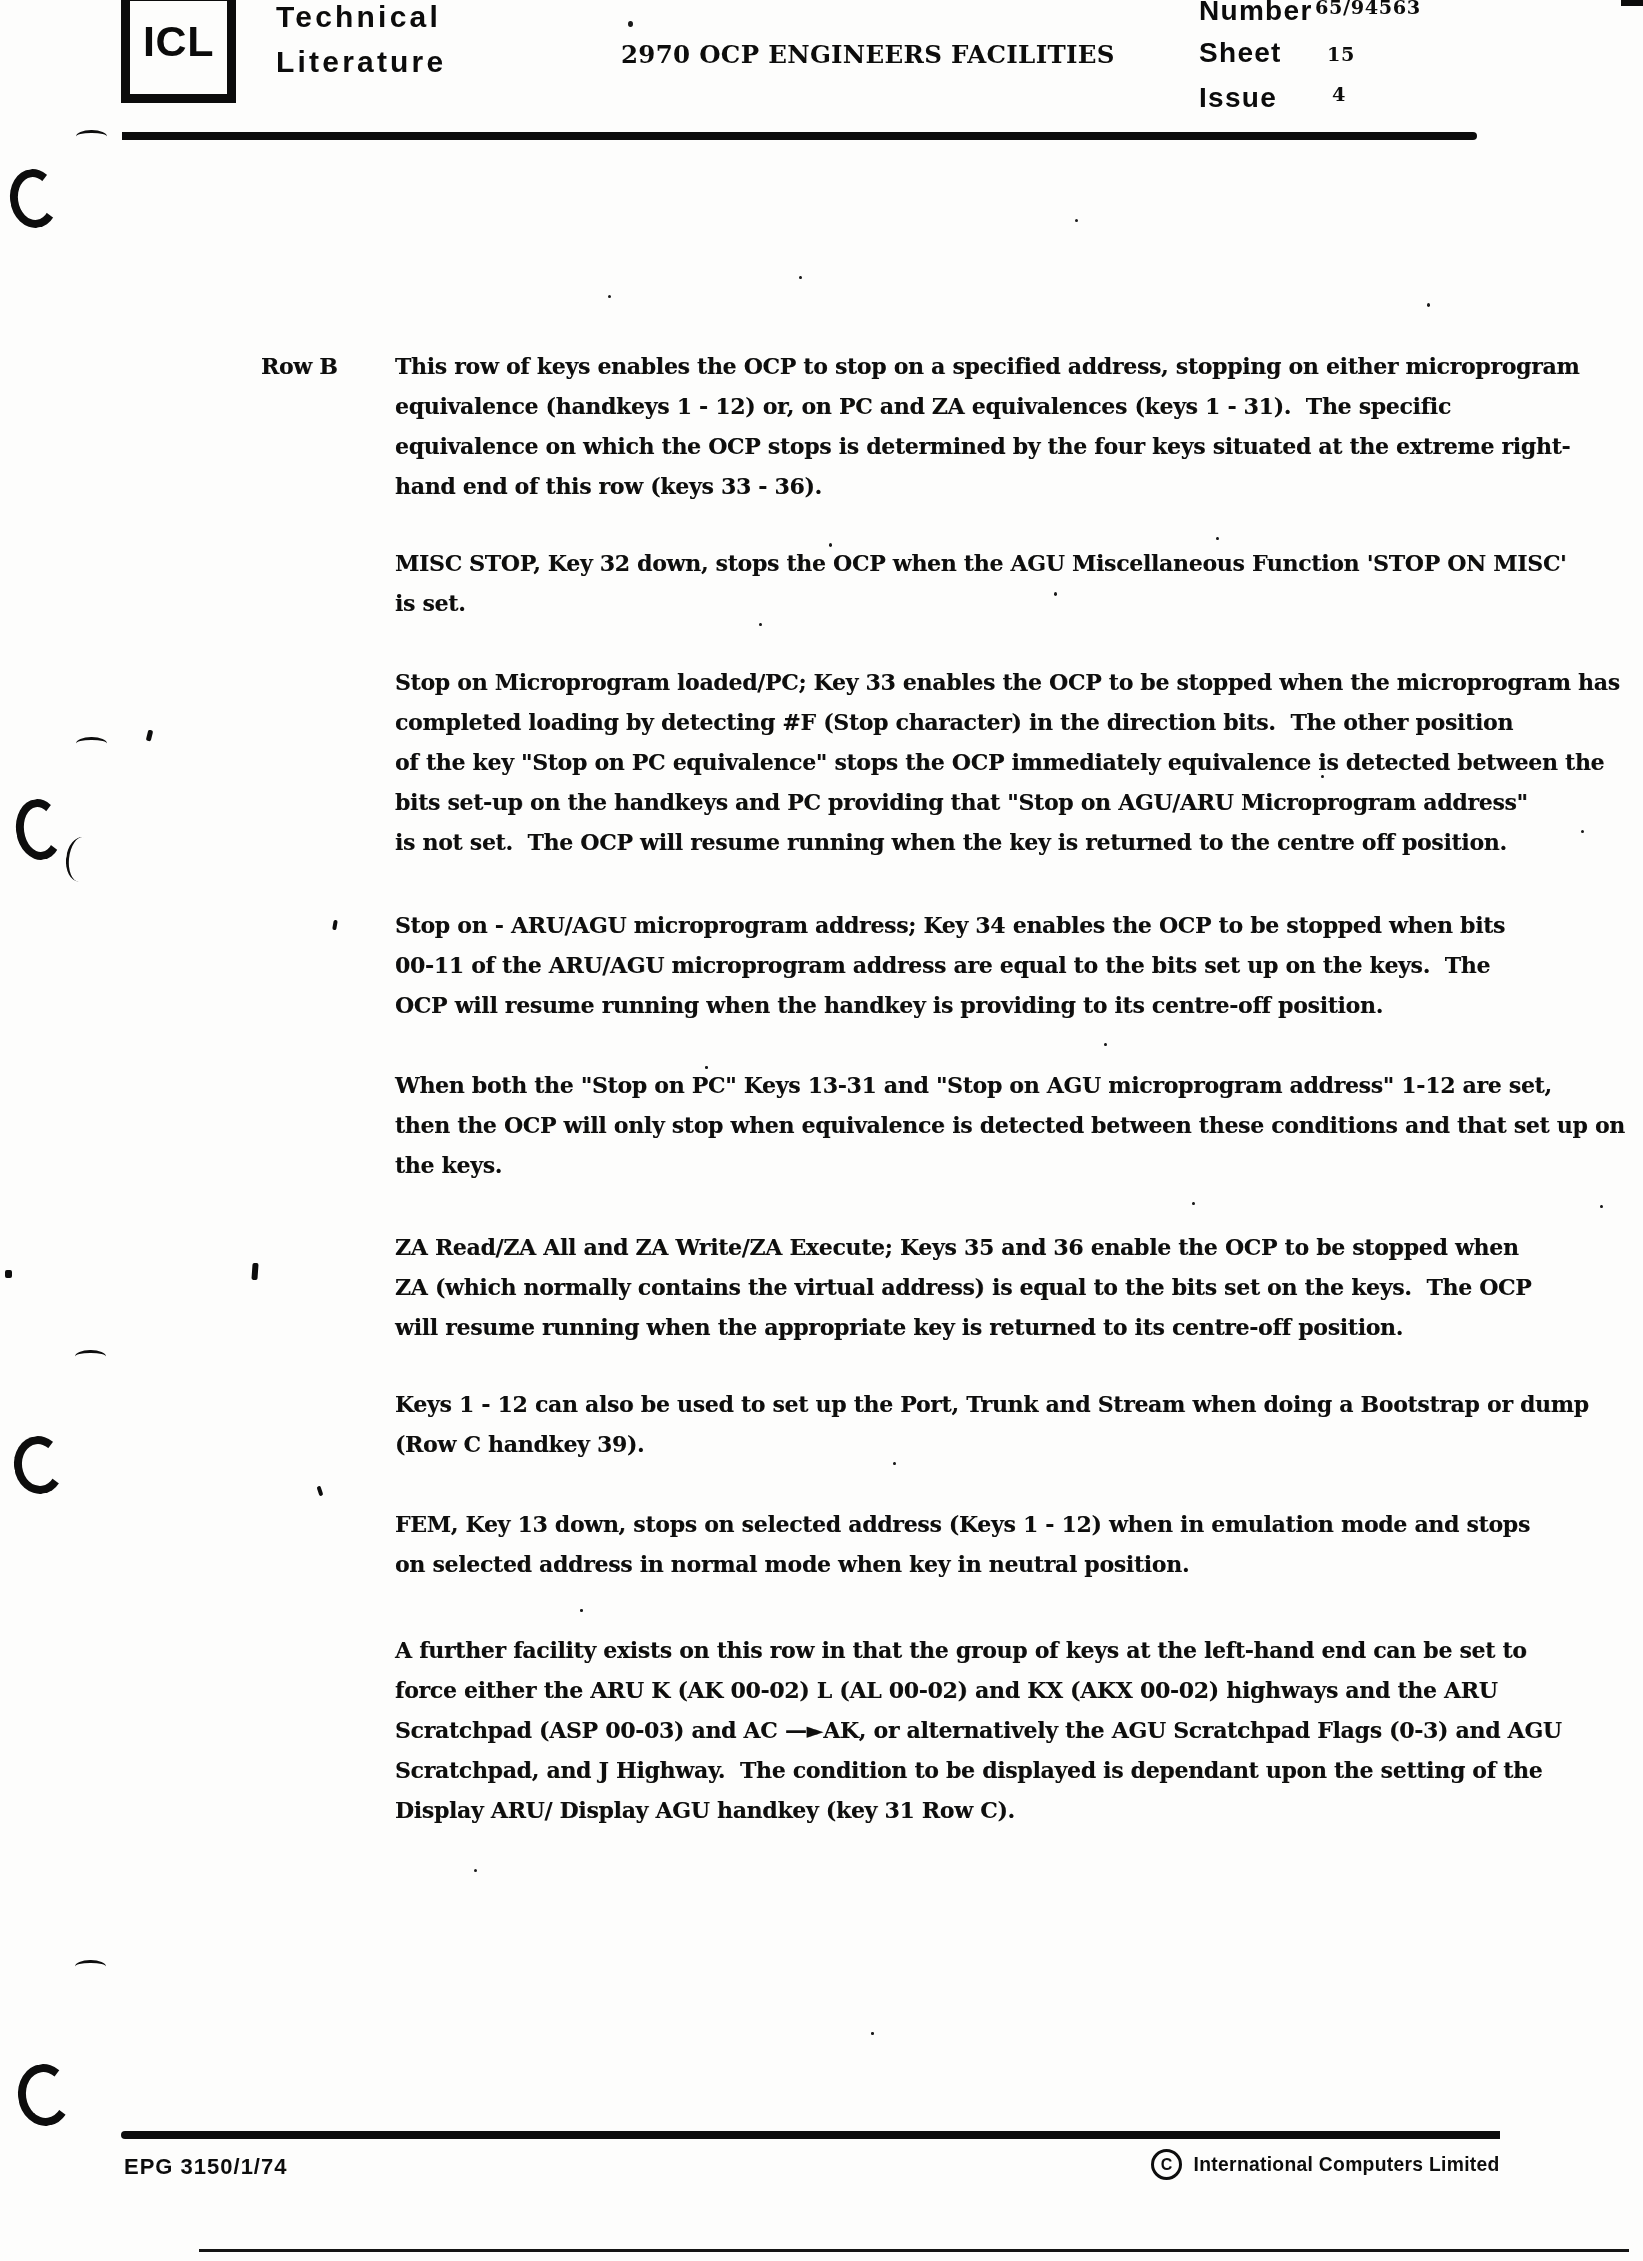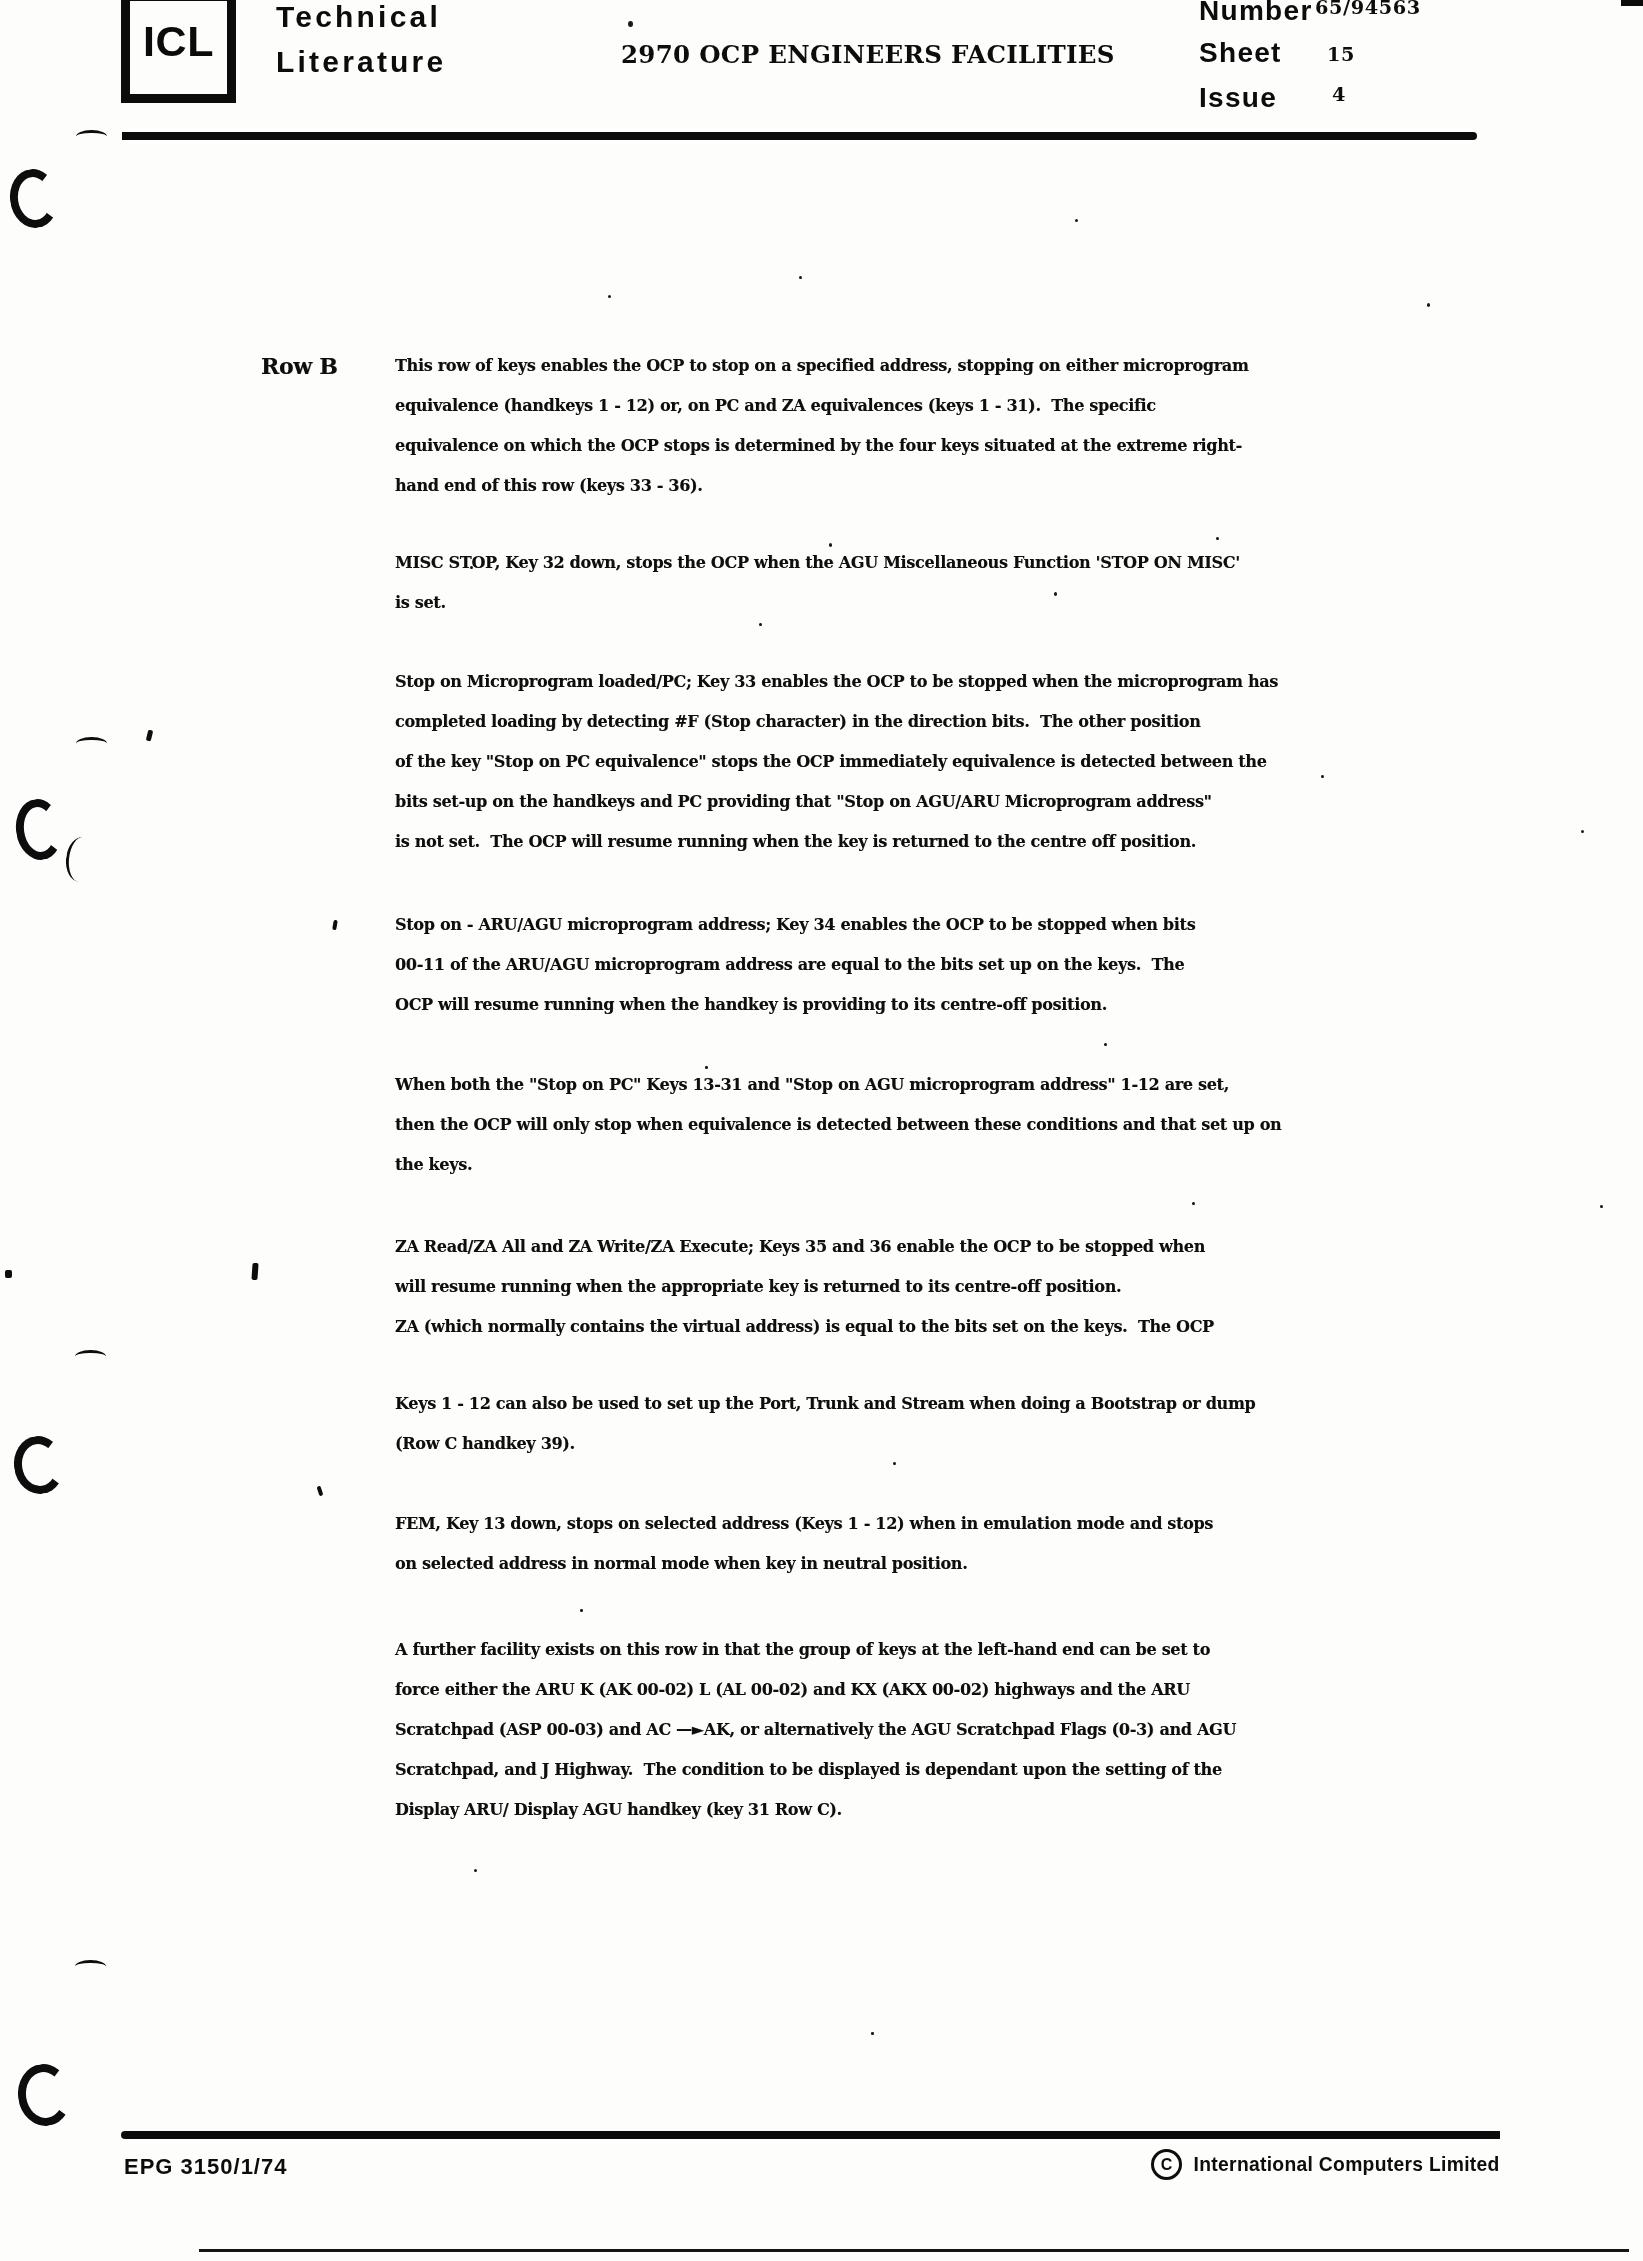--- a/index.html
+++ b/index.html
@@ -43,21 +43,21 @@
   .corner-dash{position:absolute;left:1621px;top:0;width:23px;height:5.8px;background:#0c0c0c;}
   
   .section-label{
     position:absolute;left:261px;top:346px;
     font-family:"DejaVu Serif",serif;font-weight:700;font-size:22px;
     letter-spacing:-0.3px;line-height:40px;white-space:pre;
     text-shadow:0.3px 0.3px 0 rgba(10,10,10,0.4);
   }
   .para{
     position:absolute;left:395px;
-    font-family:"DejaVu Serif",serif;font-weight:700;font-size:16px;
+    font-family:"DejaVu Serif",serif;font-weight:700;font-size:22px;
     letter-spacing:-0.3px;line-height:40px;color:#0e0e0d;
     text-shadow:0.3px 0.3px 0 rgba(10,10,10,0.4);
   }
   .tline{white-space:pre;}
   
   .footer-rule{
     position:absolute;left:121px;top:2131px;width:1379px;height:8.4px;
     background:#0c0c0c;border-radius:4.5px 0 0 4.5px;
   }
   .doc-code{
@@ -139,22 +139,22 @@
         <div class="tline">00-11 of the ARU/AGU microprogram address are equal to the bits set up on the keys.  The</div>
         <div class="tline">OCP will resume running when the handkey is providing to its centre-off position.</div>
       </div>
       <div class="para" style="top: 1065px;">
         <div class="tline">When both the "Stop on PC" Keys 13-31 and "Stop on AGU microprogram address" 1-12 are set,</div>
         <div class="tline">then the OCP will only stop when equivalence is detected between these conditions and that set up on</div>
         <div class="tline">the keys.</div>
       </div>
       <div class="para" style="top: 1227px;">
         <div class="tline">ZA Read/ZA All and ZA Write/ZA Execute; Keys 35 and 36 enable the OCP to be stopped when</div>
+        <div class="tline">ZA (which normally contains the virtual address) is equal to the bits set on the keys.  The OCP</div>
         <div class="tline">will resume running when the appropriate key is returned to its centre-off position.</div>
-        <div class="tline">ZA (which normally contains the virtual address) is equal to the bits set on the keys.  The OCP</div>
       </div>
       <div class="para" style="top: 1384px;">
         <div class="tline">Keys 1 - 12 can also be used to set up the Port, Trunk and Stream when doing a Bootstrap or dump</div>
         <div class="tline">(Row C handkey 39).</div>
       </div>
       <div class="para" style="top: 1504px;">
         <div class="tline">FEM, Key 13 down, stops on selected address (Keys 1 - 12) when in emulation mode and stops</div>
         <div class="tline">on selected address in normal mode when key in neutral position.</div>
       </div>
       <div class="para" style="top: 1630px;">

